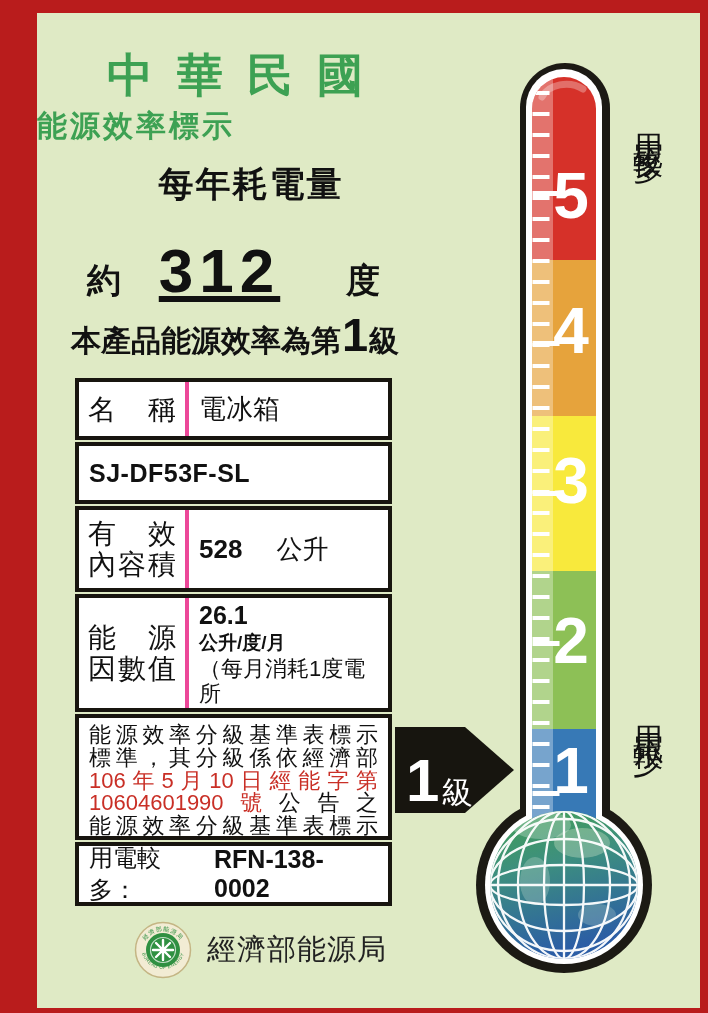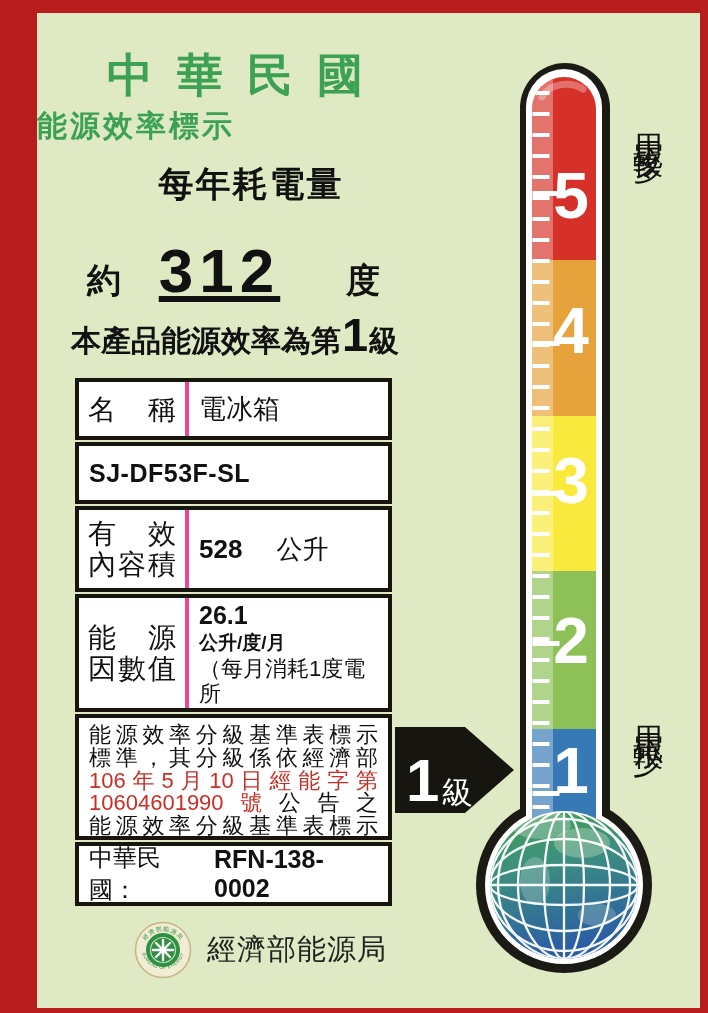--- a/index.html
+++ b/index.html
@@ -119,21 +119,21 @@
         </div>
       </div>
       <div class="box statement">
         <div class="st-line">能源效率分級基準表標示</div>
         <div class="st-line">標準，其分級係依經濟部</div>
         <div class="st-line red">106年5月10日經能字第</div>
         <div class="st-line"><span class="red">10604601990號</span><span>公告之</span></div>
         <div class="st-line">能源效率分級基準表標示</div>
       </div>
       <div class="box registration">
-        <span>中華民國：</span>
+        <span>用電較多：</span>
         <span class="reg-val">RFN-138-0002</span>
       </div>
     </div>
 
     <div class="issuer">
       <svg width="58" height="58" viewBox="0 0 58 58">
         <defs>
           <path id="sealTop" d="M 8 31 A 21 21 0 0 1 50 31" fill="none"></path>
           <path id="sealBot" d="M 7 26 A 22 22 0 0 0 51 26" fill="none"></path>
         </defs>

